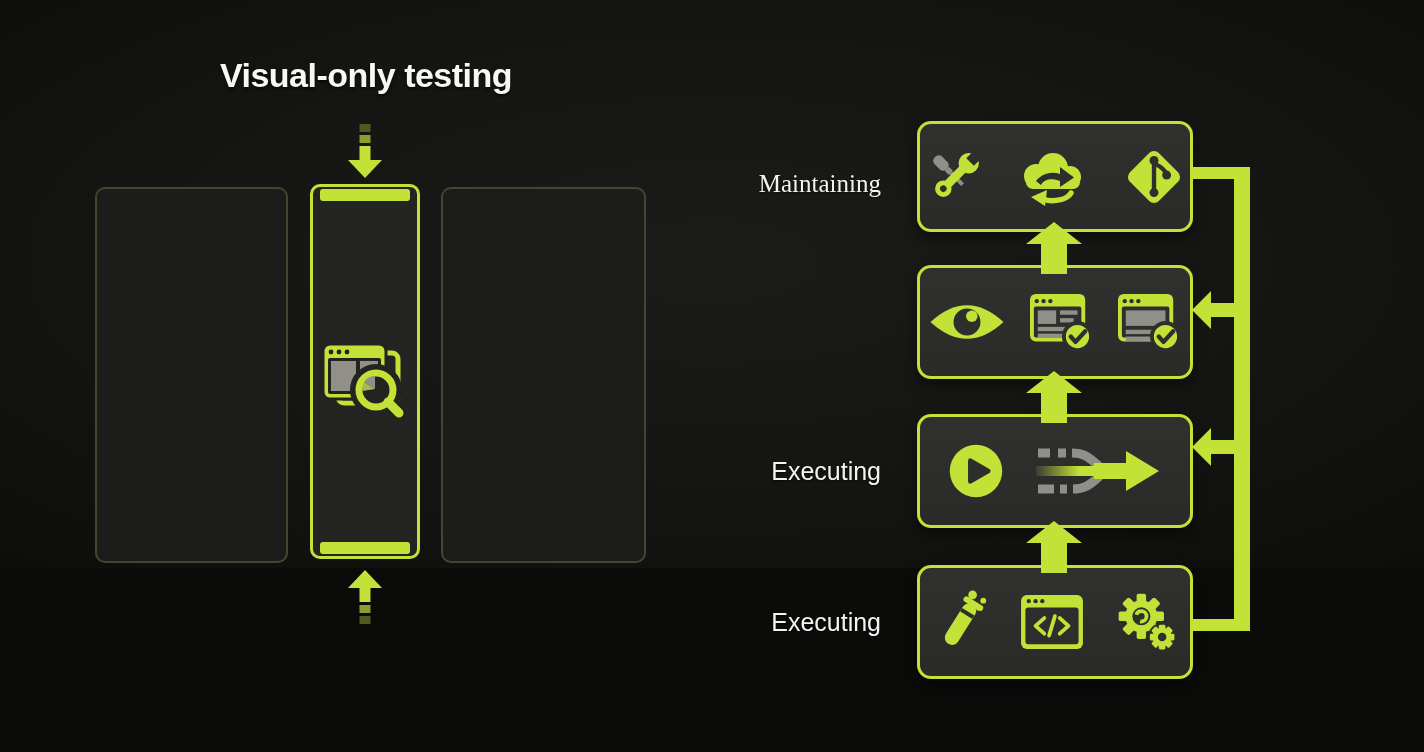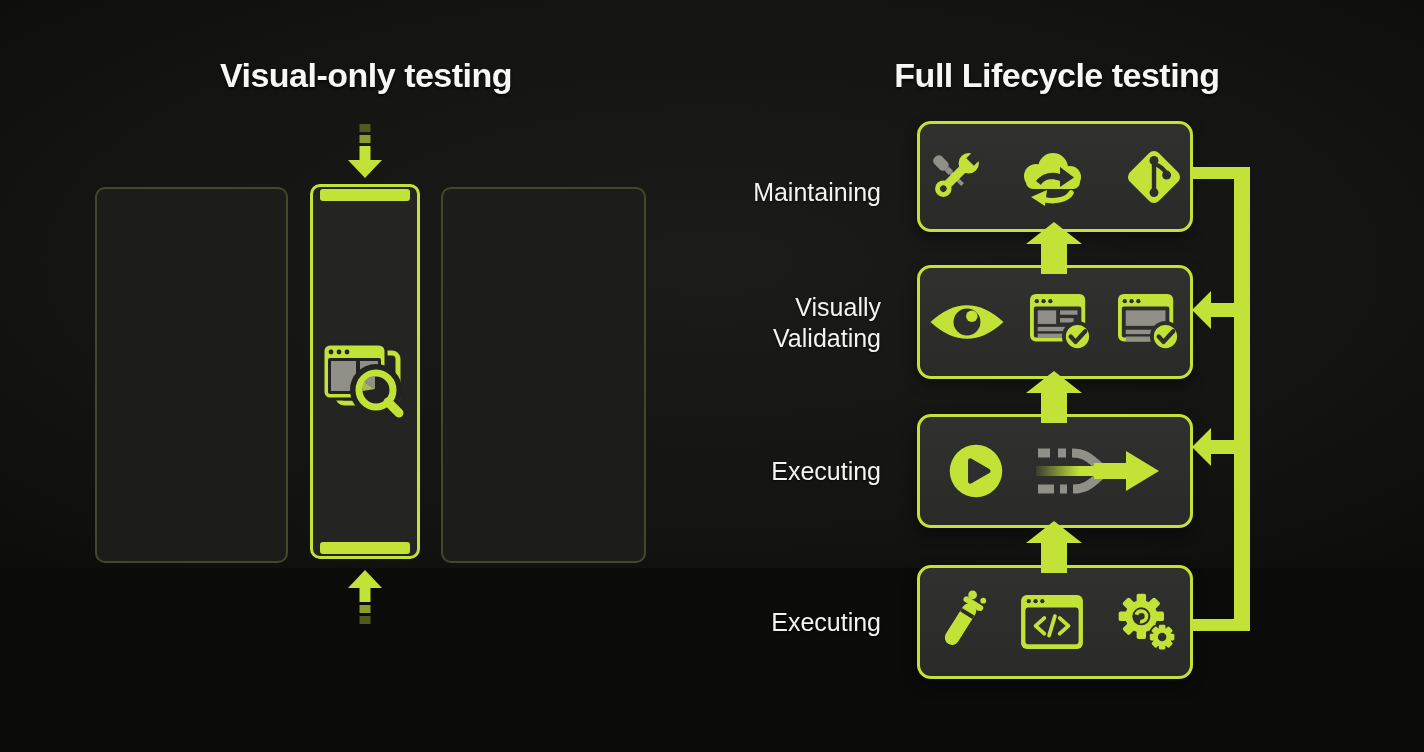--- a/index.html
+++ b/index.html
@@ -37,21 +37,20 @@
   }
   .abs{position:absolute;}
   svg{display:block;}
 </style>
 </head>
 <body>
 
 <div class="canvas" style="--accent:#c2e237;">
 
   <div class="title" style="left:366px;">Visual-only testing</div>
-  <div class="title" style="left:1057px;">Full Lifecycle testing</div>
 
   <div class="panel" style="left:95px;top:187px;width:193px;height:376px;"></div>
   <div class="panel" style="left:441px;top:187px;width:205px;height:376px;"></div>
 
   <div class="panel highlight" style="left:310px;top:184px;width:110px;height:375px;">
     <div class="hbar" style="top:2px;"></div>
     <div class="hbar" style="bottom:2px;"></div>
   </div>
 
   <svg class="abs" style="left:318px;top:332px;" width="94" height="94" viewBox="0 0 94 94">
@@ -78,22 +77,21 @@
     <polygon points="1,38 35,38 18,56" fill="#c2e237"></polygon>
   </svg>
 
   <svg class="abs" style="left:347px;top:568px;" width="36" height="58" viewBox="0 0 36 58">
     <polygon points="1,20 35,20 18,2" fill="#c2e237"></polygon>
     <rect x="12.5" y="19" width="11" height="15" fill="#c2e237"></rect>
     <rect x="12.5" y="37" width="11" height="8" fill="#8d9c2e"></rect>
     <rect x="12.5" y="48" width="11" height="8" fill="#4f5a1e"></rect>
   </svg>
 
-  <div class="stage-label" style="top:192px;">Maintaining</div>
-  <div class="stage-label" style="top:322px;">Visually Validating</div>
+  <div class="stage-label" style="top:184px;font-family:Liberation Serif, serif;">Maintaining</div>
   <div class="stage-label" style="top:471px;text-align:center;">Executing</div>
   <div class="stage-label" style="top:622px;">Executing</div>
 
   <div class="stage-box" style="top:121px;height:111px;gap:26px;">
     <svg width="66" height="66" viewBox="0 0 68 68">
       <g transform="rotate(-45 34 34)" fill="#908f88">
         <rect x="28.5" y="5" width="11" height="17" rx="4.5"></rect>
         <rect x="31" y="22" width="6" height="6"></rect>
         <rect x="32" y="28" width="4" height="17"></rect>
       </g>

